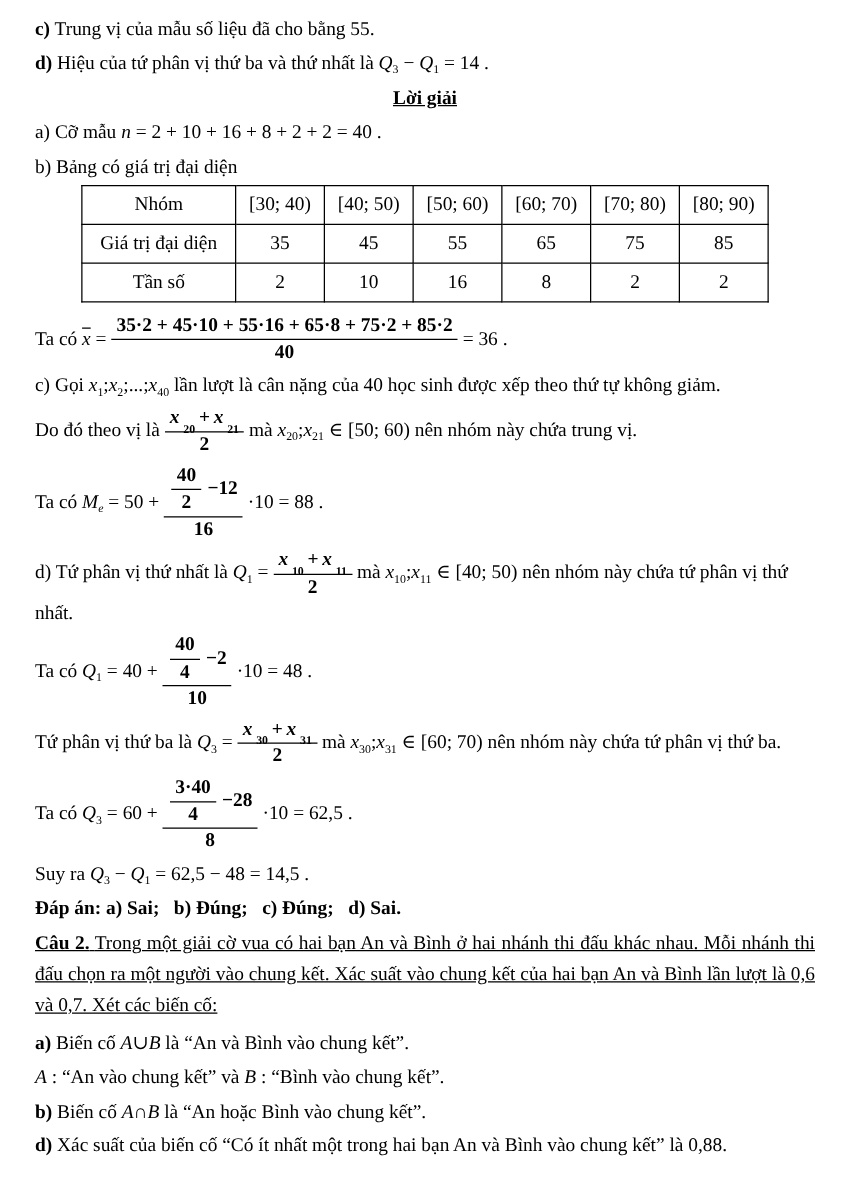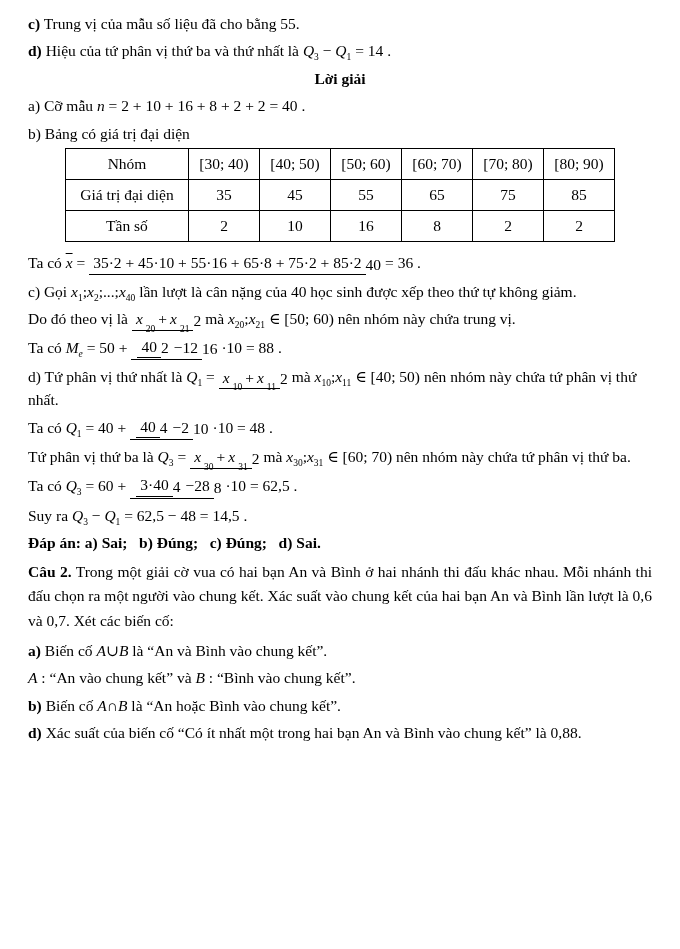--- a/index.html
+++ b/index.html
@@ -1,27 +1,27 @@
 <!DOCTYPE html>
 <html><head>
 <meta charset="utf-8">
 <style>
   html,body{margin:0;padding:0;width:680px;height:949px;background:#ffffff;overflow:hidden;}
   body{font-family:"Liberation Serif","DejaVu Serif",serif;font-size:15.5px;color:#000;}
   .page{padding:13px 28px 0 28px;}
   p{margin:0 0 6px 0;line-height:1.38;}
   .b{font-weight:bold;}
-  .ctr{text-align:center;}
+  .ctr{text-align:center;text-decoration:underline;}
   .just{text-align:justify;}
-  .lh2{line-height:1.6;}
+  .lh2{line-height:1.6;text-decoration:underline;}
   i{font-style:italic;}
   .it{font-style:italic;}
   sub{font-size:9.5px;line-height:0;vertical-align:-3.5px;}
   .ovl{text-decoration:overline;}
-  .frac{display:inline-flex;flex-direction:row;align-items:center;vertical-align:middle;margin:0 4px;line-height:1.2;text-align:center;}
+  .frac{display:inline-flex;flex-direction:column;align-items:center;vertical-align:middle;margin:0 4px;line-height:1.2;text-align:center;font-weight:bold;}
   .fnum{display:inline-flex;align-items:flex-end;justify-content:center;gap:3px;padding:0 4px 1px 4px;border-bottom:1.3px solid #000;}
   .fnum .frac{margin:0 2px;}
   .fnum .nst{align-self:center;}
   .fden{padding-top:1px;}
   .dtable{border-collapse:collapse;margin:3px auto 10px auto;}
   .dtable td{border:1.3px solid #000;text-align:center;padding:4px 6px;height:22px;font-family:Liberation Serif, serif;}
   .dtable td.c0{min-width:110px;}
   .dtable td.ci{min-width:58px;}
 </style>
 </head>

